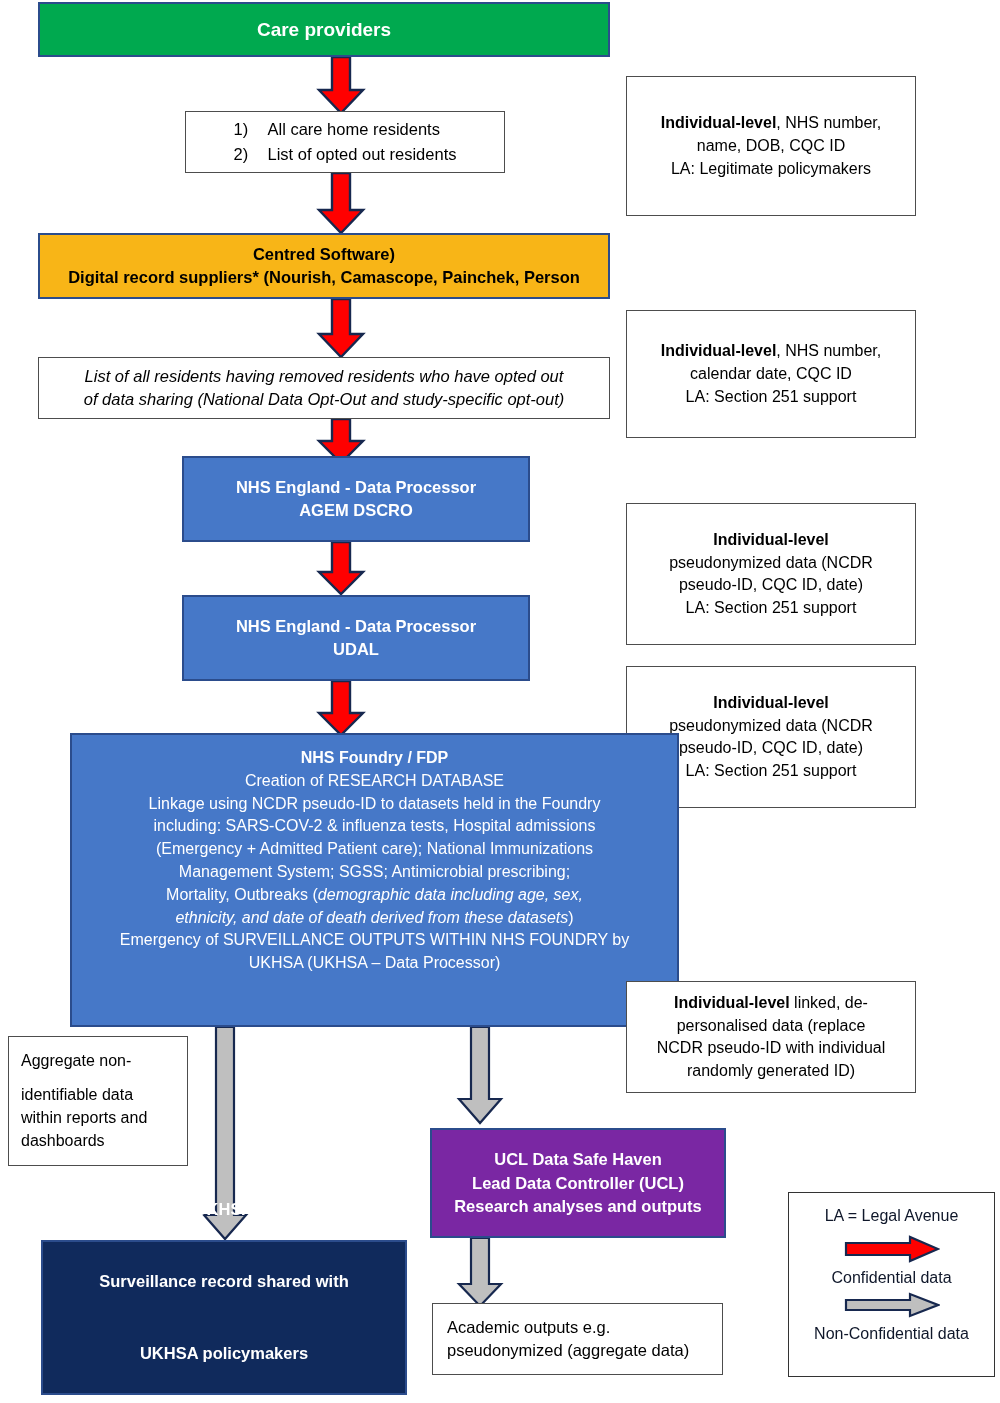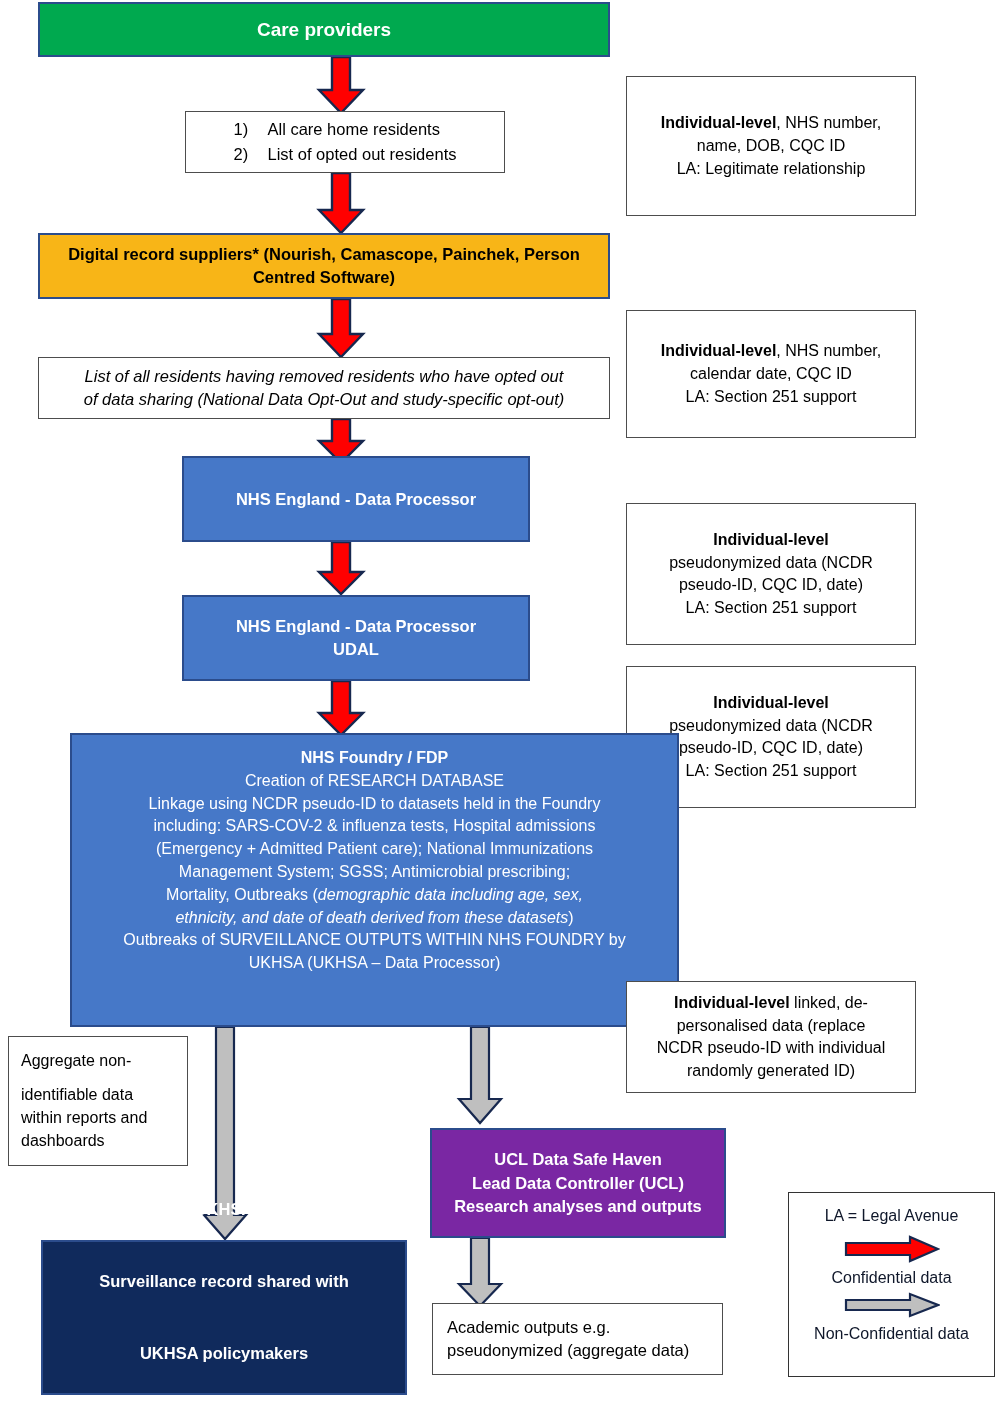--- a/index.html
+++ b/index.html
@@ -104,32 +104,32 @@
         <span>List of opted out residents</span>
       </div>
     </div>
   </div>
 
   <div class="node plain" style="left:626px; top:76px; width:290px; height:140px; font-size:16px; justify-content:center;">
     <span class="line">
       <b class="bold">Individual-level</b><span>, NHS number,</span>
     </span>
     <span class="line">name, DOB, CQC ID</span>
-    <span class="line gap">LA: Legitimate relationship</span>
+    <span class="line gap">LA: Legitimate policymakers</span>
   </div>
 
   <div class="arrow" style="left:315px; top:173px;">
     <svg width="52" height="62" viewBox="0 0 52 62">
       <polygon points="17,0 35,0 35,37 48,37 26,60 4,37 17,37" fill="#ff0000" stroke="#17284f" stroke-width="2.4" stroke-linejoin="miter"></polygon>
     </svg>
   </div>
 
   <div class="node filled amber" style="left:38px; top:233px; width:572px; height:66px; font-size:16.5px;">
+    <span class="line">Centred Software)</span>
     <span class="line">Digital record suppliers* (Nourish, Camascope, Painchek, Person</span>
-    <span class="line">Centred Software)</span>
   </div>
 
   <div class="arrow" style="left:315px; top:299px;">
     <svg width="52" height="60" viewBox="0 0 52 60">
       <polygon points="17,0 35,0 35,35 48,35 26,58 4,35 17,35" fill="#ff0000" stroke="#17284f" stroke-width="2.4" stroke-linejoin="miter"></polygon>
     </svg>
   </div>
 
   <div class="node plain" style="left:626px; top:310px; width:290px; height:128px; font-size:16px; justify-content:center;">
     <span class="line">
@@ -145,20 +145,21 @@
   </div>
 
   <div class="arrow" style="left:315px; top:419px;">
     <svg width="52" height="46" viewBox="0 0 52 46">
       <polygon points="17,0 35,0 35,22 48,22 26,44 4,22 17,22" fill="#ff0000" stroke="#17284f" stroke-width="2.4" stroke-linejoin="miter"></polygon>
     </svg>
   </div>
 
   <div class="node filled blue" style="left:182px; top:456px; width:348px; height:86px; font-size:16.5px;">
     <span class="line">NHS England - Data Processor</span>
+    <span class="line gap">AGEM DSCRO</span>
   </div>
 
   <div class="arrow" style="left:315px; top:542px;">
     <svg width="52" height="54" viewBox="0 0 52 54">
       <polygon points="17,0 35,0 35,30 48,30 26,52 4,30 17,30" fill="#ff0000" stroke="#17284f" stroke-width="2.4" stroke-linejoin="miter"></polygon>
     </svg>
   </div>
 
   <div class="node plain" style="left:626px; top:503px; width:290px; height:142px; font-size:16px; justify-content:center;">
     <span class="line bold">Individual-level</span>
@@ -187,21 +188,21 @@
 
   <div class="node filled blue" style="left:70px; top:733px; width:609px; height:294px; font-size:16px; justify-content:flex-start; padding-top:14px;">
     <span class="line" style="font-weight:bold;">NHS Foundry / FDP</span>
     <span class="line gap" style="font-weight:normal;">Creation of RESEARCH DATABASE</span>
     <span class="line gap" style="font-weight:normal;">Linkage using NCDR pseudo-ID to datasets held in the Foundry</span>
     <span class="line" style="font-weight:normal;">including: SARS-COV-2 &amp; influenza tests, Hospital admissions</span>
     <span class="line" style="font-weight:normal;">(Emergency + Admitted Patient care); National Immunizations</span>
     <span class="line" style="font-weight:normal;">Management System; SGSS; Antimicrobial prescribing;</span>
     <span class="line" style="font-weight:normal;"><span>Mortality, Outbreaks (</span><span class="ital">demographic data including age, sex,</span></span>
     <span class="line" style="font-weight:normal;"><span class="ital">ethnicity, and date of death derived from these datasets</span><span>)</span></span>
-    <span class="line gap" style="font-weight:normal;">Outbreaks of SURVEILLANCE OUTPUTS WITHIN NHS FOUNDRY by</span>
+    <span class="line gap" style="font-weight:normal;">Emergency of SURVEILLANCE OUTPUTS WITHIN NHS FOUNDRY by</span>
     <span class="line" style="font-weight:normal;">UKHSA (UKHSA – Data Processor)</span>
   </div>
 
   <div class="node plain" style="left:626px; top:981px; width:290px; height:112px; font-size:16px; justify-content:center;">
     <span class="line">
       <b class="bold">Individual-level</b><span> linked, de-</span>
     </span>
     <span class="line">personalised data (replace</span>
     <span class="line">NCDR pseudo-ID with individual</span>
     <span class="line">randomly generated ID)</span>

